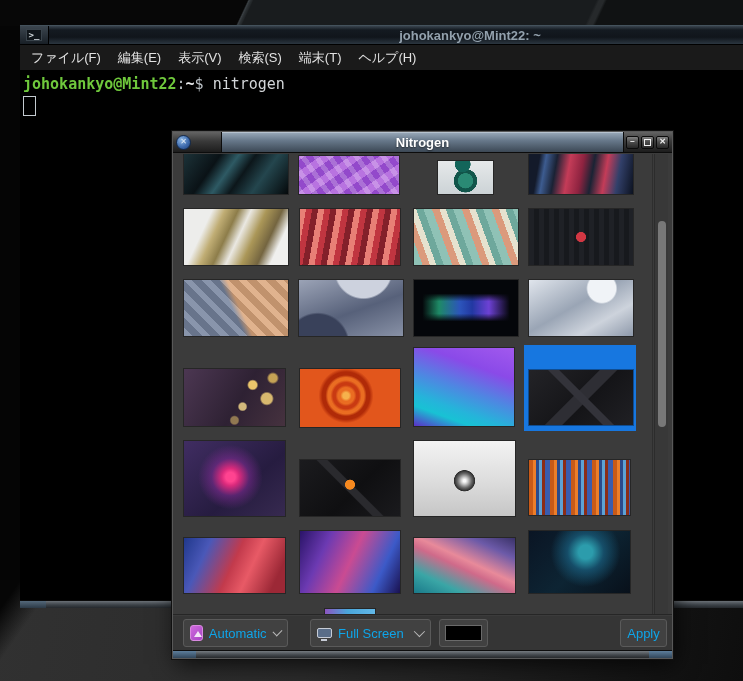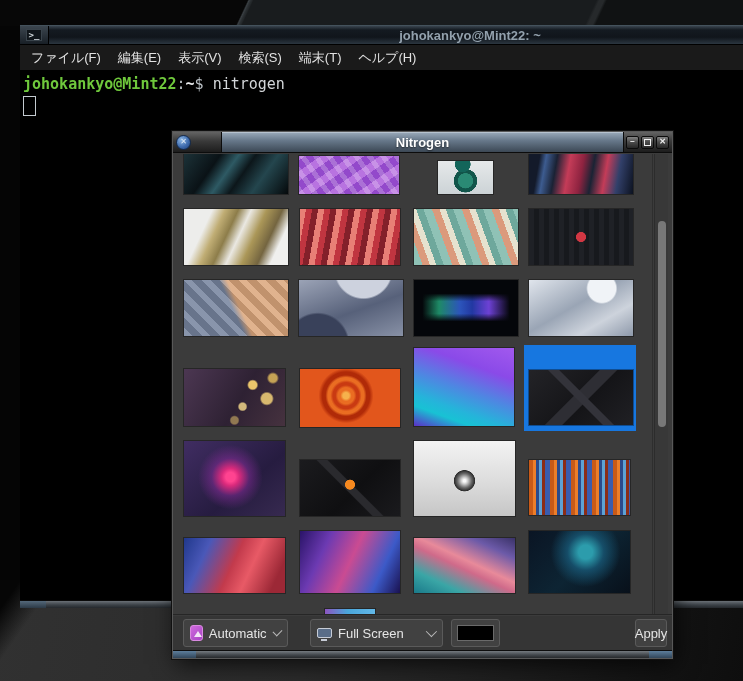--- a/index.html
+++ b/index.html
@@ -70,21 +70,21 @@
   .thumb{position:absolute;box-shadow:0 0 0 1px rgba(0,0,0,.35);}
   .sel-box{position:absolute;}
   .vline{position:absolute;top:0;bottom:0;width:1px;background:#2e2e2e;}
   .sb-track{position:absolute;top:0;width:13px;height:461px;background:#383838;border-left:1px solid #2c2c2c;}
   .sb-thumb{position:absolute;left:3px;width:8px;border-radius:4px;background:#787878;}
 
   
   .bbar{position:absolute;left:0;top:484px;width:499px;height:34px;background:#353535;
     display:flex;align-items:center;box-sizing:border-box;padding:0 5px 0 10px;}
   .btn{height:28px;background:#414141;border:1px solid #5a5a5a;border-radius:3px;
-    color:#e5e5e5;font-size:13px;display:flex;align-items:center;justify-content:center;
+    color:#0ea5e9;font-size:13px;display:flex;align-items:center;justify-content:center;
     box-sizing:border-box;cursor:default;}
   .combo{padding:0 8px 0 6px;gap:6px;}
   .chev{width:7px;height:7px;border-right:1.6px solid #b9b9b9;border-bottom:1.6px solid #b9b9b9;
     transform:rotate(45deg) translateY(-2px);margin-left:4px;}
   .img-ic{width:16px;height:16px;border-radius:3px;border:1px solid #d98ae0;
     background:linear-gradient(135deg,#cf6add 0%,#a844c4 100%);position:relative;box-sizing:border-box;}
   .img-ic::after{content:"";position:absolute;left:3px;bottom:3px;width:8px;height:6px;
     background:#f3e2f6;clip-path:polygon(0 100%,50% 0,100% 100%);}
   .mon-ic{width:15px;height:10px;border:1.5px solid #c7ccd6;border-radius:2px;
     background:#5a6djs8;background:#5a6d88;position:relative;box-sizing:border-box;}
@@ -180,30 +180,30 @@
         <div class="thumb" style="left: 356px; top: 377px; width: 101px; height: 62px; background: radial-gradient(circle at 56% 34%, rgb(44, 156, 172) 0px, rgb(44, 156, 172) 10%, rgba(24, 88, 118, 0.8) 26%, rgba(0, 0, 0, 0) 50%), linear-gradient(135deg, rgb(10, 21, 36) 0%, rgb(13, 36, 51) 52%, rgb(8, 16, 26) 100%);"></div>
         <div class="thumb" style="left: 152px; top: 455px; width: 50px; height: 6px; background: linear-gradient(90deg, rgb(140, 85, 192), rgb(74, 166, 218) 45%, rgb(98, 184, 232));"></div>
       </div>
 
     <div class="bbar">
       <div class="btn combo" style="width:105px;justify-content:flex-start">
         <span class="img-ic"></span>
         <span>Automatic</span>
         <span class="chev" style="margin-left:auto"></span>
       </div>
-      <div class="btn combo" style="width:133px;margin-left:22px;justify-content:center">
+      <div class="btn combo" style="width:121px;margin-left:22px;justify-content:center">
         <span class="mon-ic"></span>
         <span>Full Screen</span>
         <span class="chev" style="margin-left:auto"></span>
       </div>
       <div class="btn swatch">
         <span class="swatch-inner" style="background: rgb(0, 0, 0);"></span>
       </div>
       <div class="spacer"></div>
-      <div class="btn" style="width:32px;margin-left:20px">Apply</div>
+      <div class="btn" style="width:47px;margin-left:20px">Apply</div>
     </div>
 
     <div class="nitro-bottom">
       <div class="n-grip l"></div>
       <div class="n-grip r"></div>
     </div>
   </div>
 </div>
 
 </body></html>

